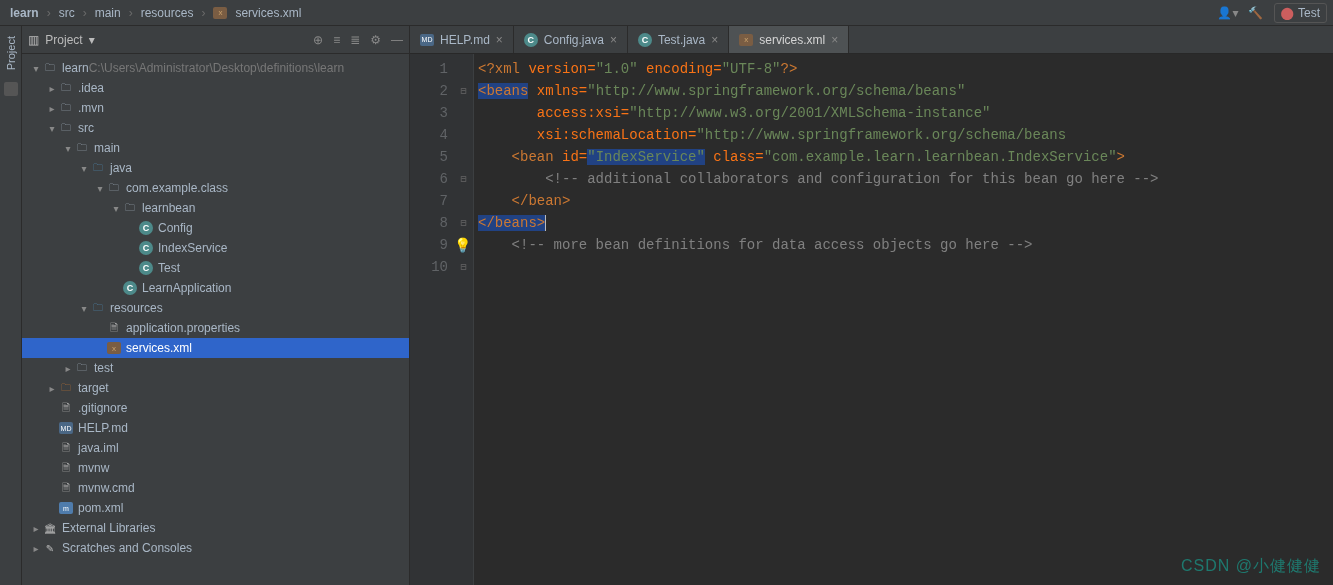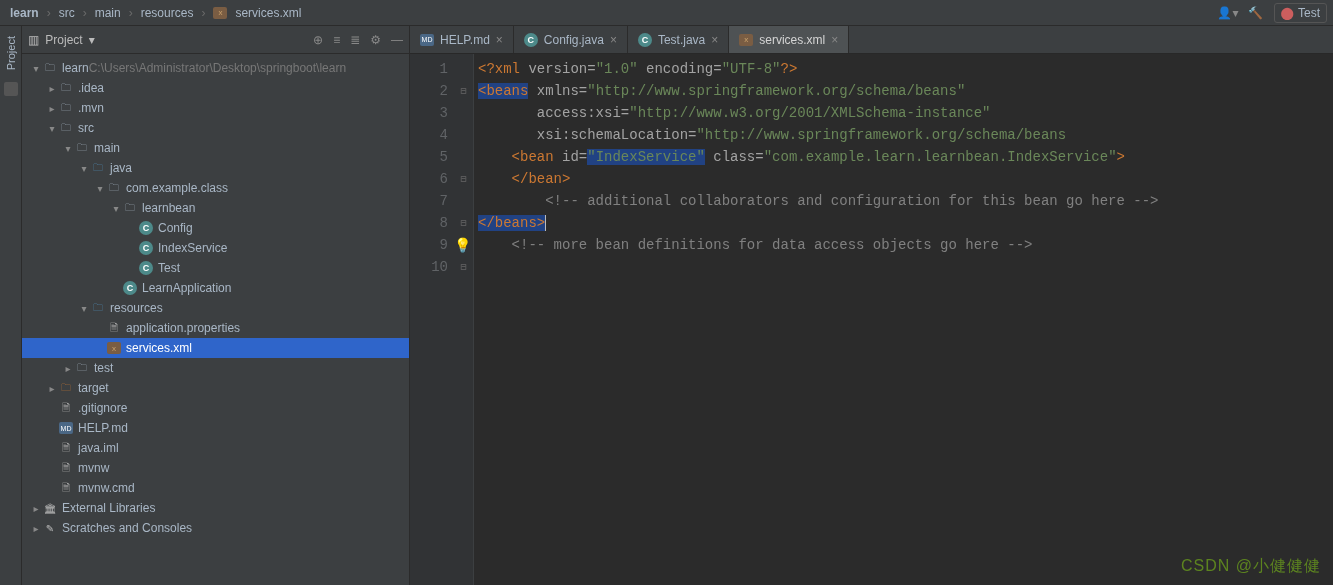--- a/index.html
+++ b/index.html
@@ -138,30 +138,30 @@
 .marks div { height:22px; display:flex; align-items:center; justify-content:center; color:#555;}
 .bulb { color:#ffc66d; }
 .code {
   flex:1;
   padding:4px 0 0 4px;
   color:#a9b7c6;
   line-height:22px;
 }
 .codeline { height:22px; white-space:pre; }
 .tok-tag { color:#cc7832; }
-.tok-attr { color:#a3a3a3; }
+.tok-attr { color:#f97316; }
 .tok-val { color:#6a8759; }
 .tok-comment { color:#808080; }
 .hl { background:#214283; }
 .caret { border-left:1px solid #bbb; }
 .watermark {
   position:absolute;
   right:12px;
   bottom:8px;
-  color:#84cc16;
+  color:#14b8a6;
   font-size:16px;
   letter-spacing:1px;
   font-family:"Microsoft YaHei", sans-serif;
   opacity:.55;
 }
 </style>
 </head>
 <body>
 
 <div class="top-bar">
@@ -216,21 +216,21 @@
         <span>≣</span>
         <span>⚙</span>
         <span>—</span>
       </div>
     </div>
     <div class="tree" id="tree">
         <div class="node" style="padding-left: 8px;">
           <span class="arrow">▾</span>
           <span class="icon-slot folder-icon">🗀</span>
           <span class="label">learn</span>  
-          <span class="path-grey">C:\Users\Administrator\Desktop\springboot\learn</span>
+          <span class="path-grey">C:\Users\Administrator\Desktop\definitions\learn</span>
         </div>
         <div class="node" style="padding-left: 24px;">
           <span class="arrow">▸</span>
           <span class="icon-slot folder-icon">🗀</span>
           <span class="label">.idea</span>
         </div>
         <div class="node" style="padding-left: 24px;">
           <span class="arrow">▸</span>
           <span class="icon-slot folder-icon">🗀</span>
           <span class="label">.mvn</span>
@@ -334,20 +334,27 @@
         </div>
         <div class="node" style="padding-left: 24px;">
           <span class="arrow"></span>
           <span class="icon-slot">🗎</span>
           <span class="label">mvnw</span>
         </div>
         <div class="node" style="padding-left: 24px;">
           <span class="arrow"></span>
           <span class="icon-slot">🗎</span>
           <span class="label">mvnw.cmd</span>
+        </div>
+        <div class="node" style="padding-left: 24px;">
+          <span class="arrow"></span>
+          <span class="icon-slot">
+            <span class="md-icon" style="background:#4f7cac">m</span>
+          </span>
+          <span class="label">pom.xml</span>
         </div>
         <div class="node" style="padding-left: 8px;">
           <span class="arrow">▸</span>
           <span class="icon-slot">🏛</span>
           <span class="label">External Libraries</span>
         </div>
         <div class="node" style="padding-left: 8px;">
           <span class="arrow">▸</span>
           <span class="icon-slot">✎</span>
           <span class="label">Scratches and Consoles</span>
@@ -404,22 +411,22 @@
             <span class="bulb">💡</span>
           </div>
         <div style="color:#666;font-size:10px;">⊟</div>
       </div>
       <div class="code">
         <div class="codeline"><span class="tok-tag">&lt;?xml</span><span class="tok-attr"> version=</span><span class="tok-val">"1.0"</span><span class="tok-attr"> encoding=</span><span class="tok-val">"UTF-8"</span><span class="tok-tag">?&gt;</span></div>
         <div class="codeline"><span class="tok-tag hl">&lt;beans</span><span class="tok-attr"> xmlns=</span><span class="tok-val">"http://www.springframework.org/schema/beans"</span></div>
         <div class="codeline"><span class="tok-attr">       access:xsi=</span><span class="tok-val">"http://www.w3.org/2001/XMLSchema-instance"</span></div>
         <div class="codeline"><span class="tok-attr">       xsi:schemaLocation=</span><span class="tok-val">"http://www.springframework.org/schema/beans</span></div>
         <div class="codeline"><span class="tok-tag">    &lt;bean</span><span class="tok-attr"> id=</span><span class="tok-val hl">"IndexService"</span><span class="tok-attr"> class=</span><span class="tok-val">"com.example.learn.learnbean.IndexService"</span><span class="tok-tag">&gt;</span></div>
+        <div class="codeline"><span class="tok-comment">        &lt;!-- additional collaborators and configuration for this bean go here --&gt;</span></div>
         <div class="codeline"><span class="tok-tag">    &lt;/bean&gt;</span></div>
-        <div class="codeline"><span class="tok-comment">        &lt;!-- additional collaborators and configuration for this bean go here --&gt;</span></div>
         <div class="codeline"><span class="tok-tag hl">&lt;/beans&gt;</span><span class="caret"></span></div>
         <div class="codeline"><span class="tok-comment">    &lt;!-- more bean definitions for data access objects go here --&gt;</span></div>
       </div>
     </div>
   </div>
 </div>
 
 <div class="watermark">CSDN @小健健健</div>
 
 </body></html>

